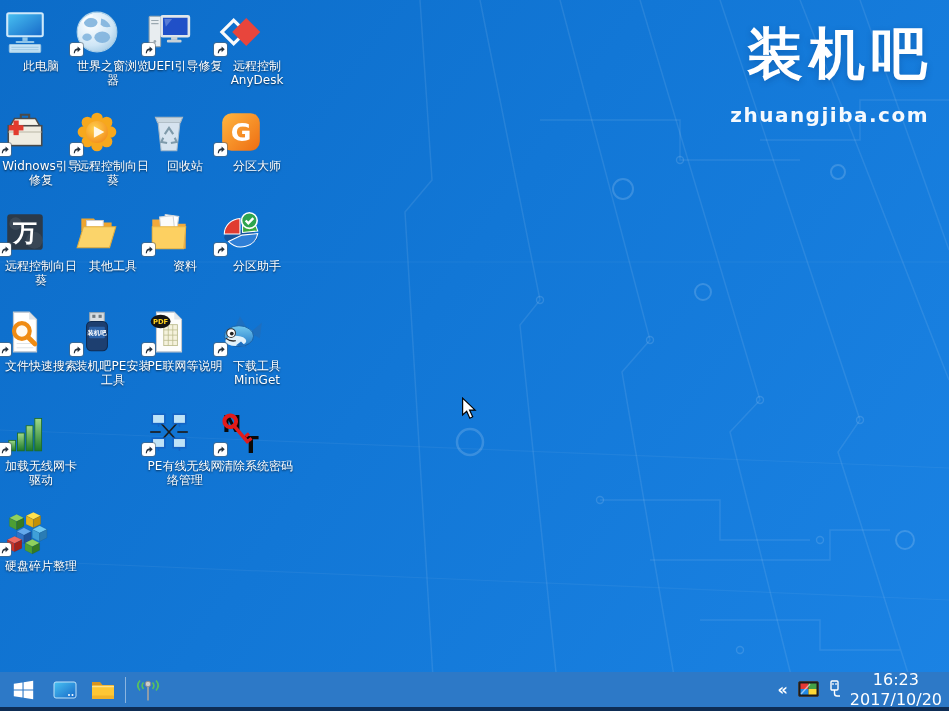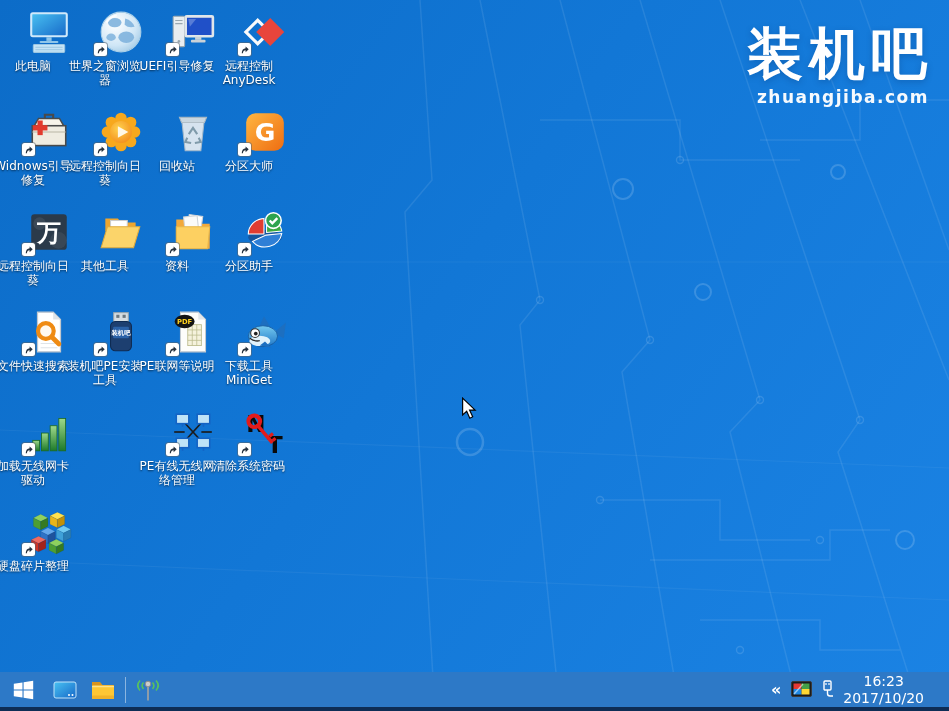--- a/index.html
+++ b/index.html
@@ -5,42 +5,42 @@
   html,body{margin:0;padding:0;}
   body{width:949px;height:711px;overflow:hidden;font-family:"DejaVu Sans","Liberation Sans",sans-serif;}
   #screen{position:relative;width:949px;height:711px;overflow:hidden;
     background:linear-gradient(125deg,#0c6cc8 0%,#1277d6 45%,#1b83e4 100%);}
   .circuit{position:absolute;left:0;top:0;pointer-events:none;}
 
   
   .logo{position:absolute;top:26px;right:16px;text-align:right;color:#ffffff;}
   .logo-title{font-size:56px;font-weight:700;line-height:1;letter-spacing:6px;
     text-shadow:0 2px 6px rgba(0,40,90,.25);}
-  .logo-sub{font-size:17px;font-weight:700;letter-spacing:1.5px;margin-top:5px;padding-right:4px;opacity:.96;}
+  .logo-sub{font-size:20px;font-weight:700;letter-spacing:1.5px;margin-top:21px;padding-right:4px;opacity:.96;}
 
   
   .grid{position:absolute;left:1px;top:6px;display:grid;grid-template-columns:repeat(4,72px);grid-auto-rows:100px;}
-  .cell{width:72px;display:flex;flex-direction:column;align-items:flex-end;}
+  .cell{width:72px;display:flex;flex-direction:column;align-items:flex-start;}
   .art{position:relative;width:48px;height:48px;margin-top:2px;display:flex;align-items:center;justify-content:center;}
   .badge{position:absolute;left:-3px;bottom:0;width:13px;height:13px;background:#ffffff;border-radius:2.5px;
     box-shadow:0 0 0 1px rgba(90,100,110,.55);display:flex;align-items:center;justify-content:center;}
   .lbl{margin-top:3px;width:80px;font-size:12px;color:#ffffff;text-align:center;line-height:1.2;
     text-shadow:0 1px 2px rgba(0,0,0,.65);word-break:break-word;}
 
   
   .taskbar{position:absolute;left:0;right:0;bottom:0;height:39px;background:#2d79c7;
     border-bottom:4px solid #0e2d55;box-sizing:border-box;display:flex;align-items:center;}
   .tb-btn{height:35px;display:flex;align-items:center;justify-content:center;}
   .start{width:46px;}
   .tb-ico{width:38px;}
   .tb-sep{width:1px;height:26px;background:rgba(255,255,255,.45);margin:0 3px;}
   .tray{margin-left:auto;display:flex;align-items:center;}
   .chev{color:#ffffff;font-size:16px;font-weight:700;margin-right:10px;line-height:1;}
   .tray-ic{display:flex;align-items:center;justify-content:center;margin-right:8px;}
-  .clock{color:#ffffff;font-size:14px;line-height:1.2;text-align:center;margin-right:25px;}
+  .clock{color:#ffffff;font-size:16px;line-height:1.2;text-align:center;margin-right:7px;}
 
   .cursor{position:absolute;left:461px;top:397px;pointer-events:none;}
 </style>
 </head>
 <body>
 
 <div id="screen">
 
   
   <svg width="0" height="0">

